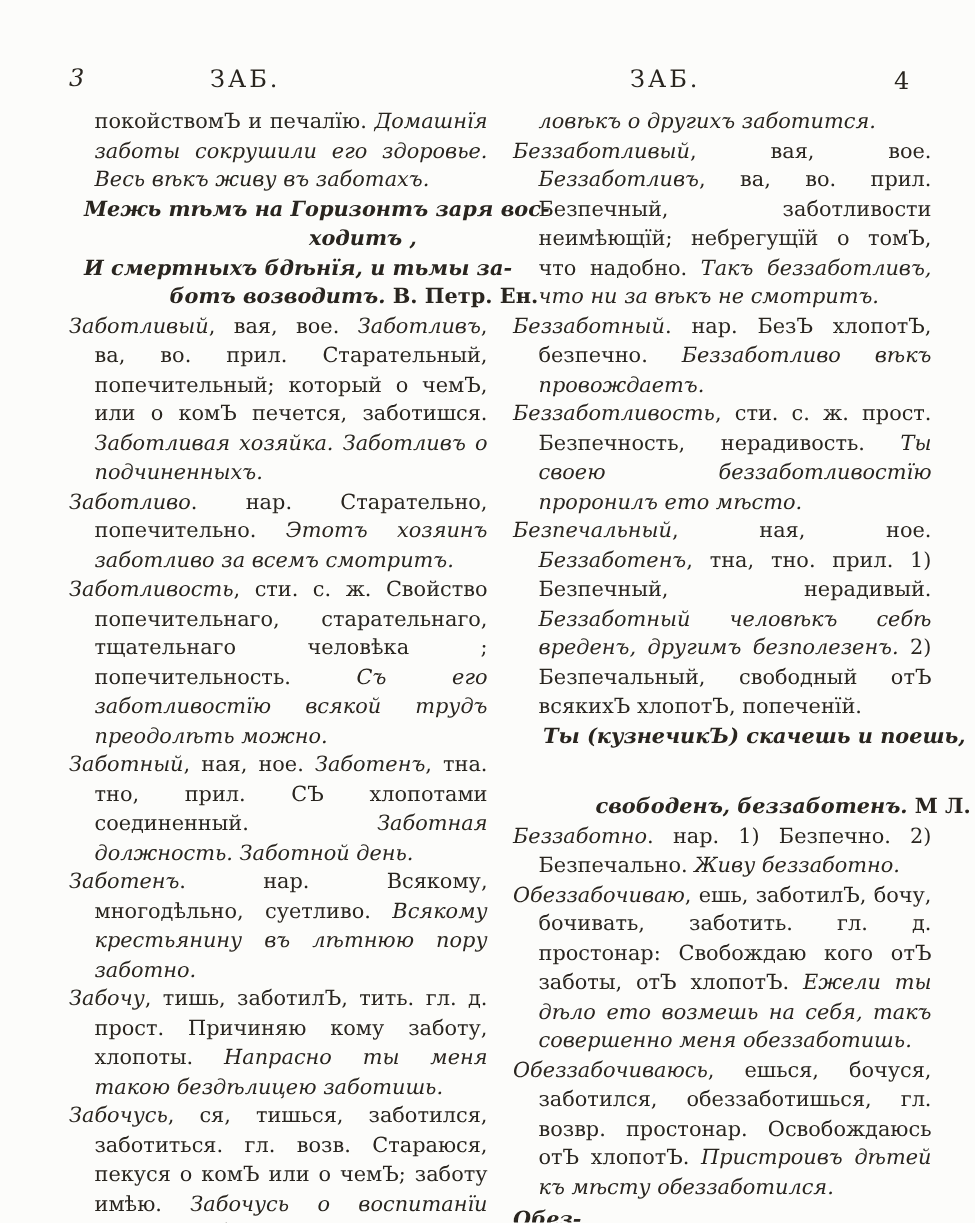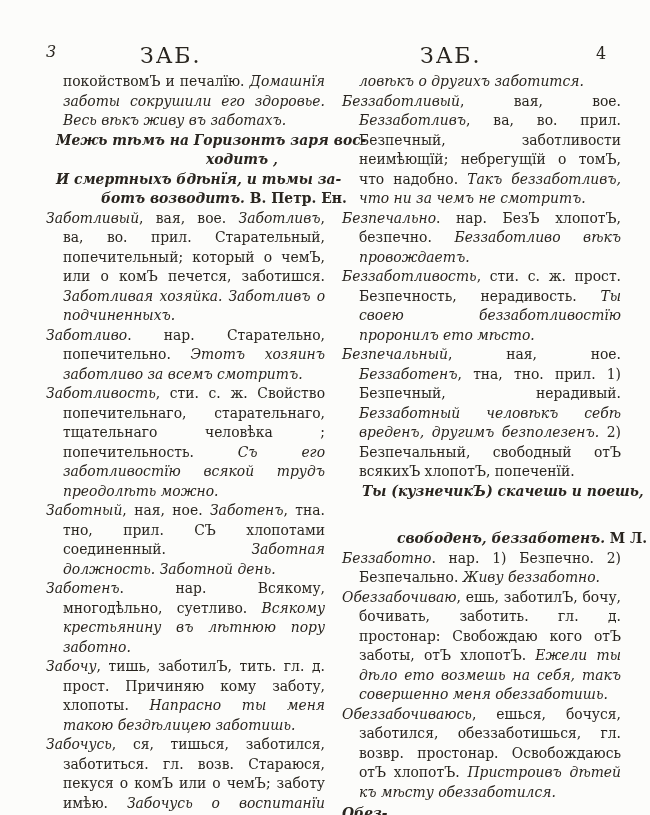--- a/index.html
+++ b/index.html
@@ -11,21 +11,21 @@
     overflow: hidden;
     position: relative;
   }
   .sheet { position: absolute; inset: 0; }
 
   
   .headrow { position: absolute; top: 42px; left: 0; width: 650px; height: 22px; }
   .pagenum { position: absolute; font-size: 16px; }
   .pagenum.left { left: 46px; top: 0; font-style: italic; }
   .pagenum.right { left: 596px; top: 2px; }
-  .runhead { position: absolute; font-size: 22px; letter-spacing: 2px; top: 1px; }
+  .runhead { position: absolute; font-size: 16px; letter-spacing: 2px; top: 1px; }
   .runhead.left { left: 140px; }
   .runhead.right { left: 420px; }
 
   
   .columns {
     position: absolute; top: 72px; left: 46px;
     width: 576px;
     display: flex; gap: 17px;
     align-items: flex-start;
   }
@@ -64,34 +64,34 @@
     <span class="pagenum right">4</span>
   </div>
 
   <div class="columns">
     <div class="col">
         <p class="cont"><span class="rm">покойствомЪ и печалїю. </span><span class="it">Домашнїя заботы сокрушили его здоровье. Весь вѣкъ живу въ заботахъ.</span></p>
         <div class="verse">
           <div class="verse-line"><span class="it">Межь тѣмъ на Горизонтъ заря вос-</span></div>
           <div class="verse-line" style="margin-left: 150px;"><span class="it">ходитъ ,</span></div>
           <div class="verse-line"><span class="it">И смертныхъ бдѣнїя, и тьмы за-</span></div>
-          <div class="verse-line" style="margin-left: 45px;"><span class="it">ботъ возводитъ.</span><span class="rm"> В. Петр. Ен.</span></div>
+          <div class="verse-line" style="margin-left: 57px;"><span class="it">ботъ возводитъ.</span><span class="rm"> В. Петр. Ен.</span></div>
         </div>
         <p class="entry"><span class="it">Заботливый</span><span class="rm">, вая, вое. </span><span class="it">Заботливъ</span><span class="rm">, ва, во. прил. Старательный, попечительный; который о чемЪ, или о комЪ печется, заботишся. </span><span class="it">Заботливая хозяйка. Заботливъ о подчиненныхъ.</span></p>
         <p class="entry"><span class="it">Заботливо</span><span class="rm">. нар. Старательно, попечительно. </span><span class="it">Этотъ хозяинъ заботливо за всемъ смотритъ.</span></p>
         <p class="entry"><span class="it">Заботливость</span><span class="rm">, сти. с. ж. Свойство попечительнаго, старательнаго, тщательнаго человѣка ; попечительность. </span><span class="it">Съ его заботливостїю всякой трудъ преодолѣть можно.</span></p>
         <p class="entry"><span class="it">Заботный</span><span class="rm">, ная, ное. </span><span class="it">Заботенъ</span><span class="rm">, тна. тно, прил. СЪ хлопотами соединенный. </span><span class="it">Заботная должность. Заботной день.</span></p>
         <p class="entry"><span class="it">Заботенъ</span><span class="rm">. нар. Всякому, многодѣльно, суетливо. </span><span class="it">Всякому крестьянину въ лѣтнюю пору заботно.</span></p>
         <p class="entry"><span class="it">Забочу</span><span class="rm">, тишь, заботилЪ, тить. гл. д. прост. Причиняю кому заботу, хлопоты. </span><span class="it">Напрасно ты меня такою бездѣлицею заботишь.</span></p>
         <p class="entry"><span class="it">Забочусь</span><span class="rm">, ся, тишься, заботился, заботиться. гл. возв. Стараюся, пекуся о комЪ или о чемЪ; заботу имѣю. </span><span class="it">Забочусь о воспитанїи дѣтей. Добрый че-</span></p>
       </div>
     <div class="col">
         <p class="cont"><span class="it">ловѣкъ о другихъ заботится.</span></p>
-        <p class="entry"><span class="it">Беззаботливый</span><span class="rm">, вая, вое. </span><span class="it">Беззаботливъ</span><span class="rm">, ва, во. прил. Безпечный, заботливости неимѣющїй; небрегущїй о томЪ, что надобно. </span><span class="it">Такъ беззаботливъ, что ни за чемъ не смотритъ.</span></p>
-        <p class="entry"><span class="it">Безпечально</span><span class="rm">. нар. БезЪ хлопотЪ, безпечно. </span><span class="it">Беззаботливо вѣкъ провождаетъ.</span></p>
+        <p class="entry"><span class="it">Беззаботливый</span><span class="rm">, вая, вое. </span><span class="it">Беззаботливъ</span><span class="rm">, ва, во. прил. Безпечный, заботливости неимѣющїй; небрегущїй о томЪ, что надобно. </span><span class="it">Такъ беззаботливъ, что ни за вѣкъ не смотритъ.</span></p>
+        <p class="entry"><span class="it">Беззаботный</span><span class="rm">. нар. БезЪ хлопотЪ, безпечно. </span><span class="it">Беззаботливо вѣкъ провождаетъ.</span></p>
         <p class="entry"><span class="it">Беззаботливость</span><span class="rm">, сти. с. ж. прост. Безпечность, нерадивость. </span><span class="it">Ты своею беззаботливостїю проронилъ ето мѣсто.</span></p>
         <p class="entry"><span class="it">Безпечальный</span><span class="rm">, ная, ное. </span><span class="it">Беззаботенъ</span><span class="rm">, тна, тно. прил. 1) Безпечный, нерадивый. </span><span class="it">Беззаботный человѣкъ себѣ вреденъ, другимъ безполезенъ.</span><span class="rm"> 2) Безпечальный, свободный отЪ всякихЪ хлопотЪ, попеченїй.</span></p>
         <div class="verse">
           <div class="verse-line" style="margin-left: 10px;"><span class="it">Ты (кузнечикЪ) скачешь и поешь,</span></div>
           <div class="verse-line" style="margin-left: 45px; margin-top: 28px;"><span class="it">свободенъ, беззаботенъ.</span><span class="rm"> М Л.</span></div>
         </div>
         <p class="entry"><span class="it">Беззаботно</span><span class="rm">. нар. 1) Безпечно. 2) Безпечально. </span><span class="it">Живу беззаботно.</span></p>
         <p class="entry"><span class="it">Обеззабочиваю</span><span class="rm">, ешь, заботилЪ, бочу, бочивать, заботить. гл. д. простонар: Свобождаю кого отЪ заботы, отЪ хлопотЪ. </span><span class="it">Ежели ты дѣло ето возмешь на себя, такъ совершенно меня обеззаботишь.</span></p>
         <p class="entry"><span class="it">Обеззабочиваюсь</span><span class="rm">, ешься, бочуся, заботился, обеззаботишься, гл. возвр. простонар. Освобождаюсь отЪ хлопотЪ. </span><span class="it">Пристроивъ дѣтей къ мѣсту обеззаботился.</span></p>
         <p class="catchword"><span class="it">Обез-</span></p>

